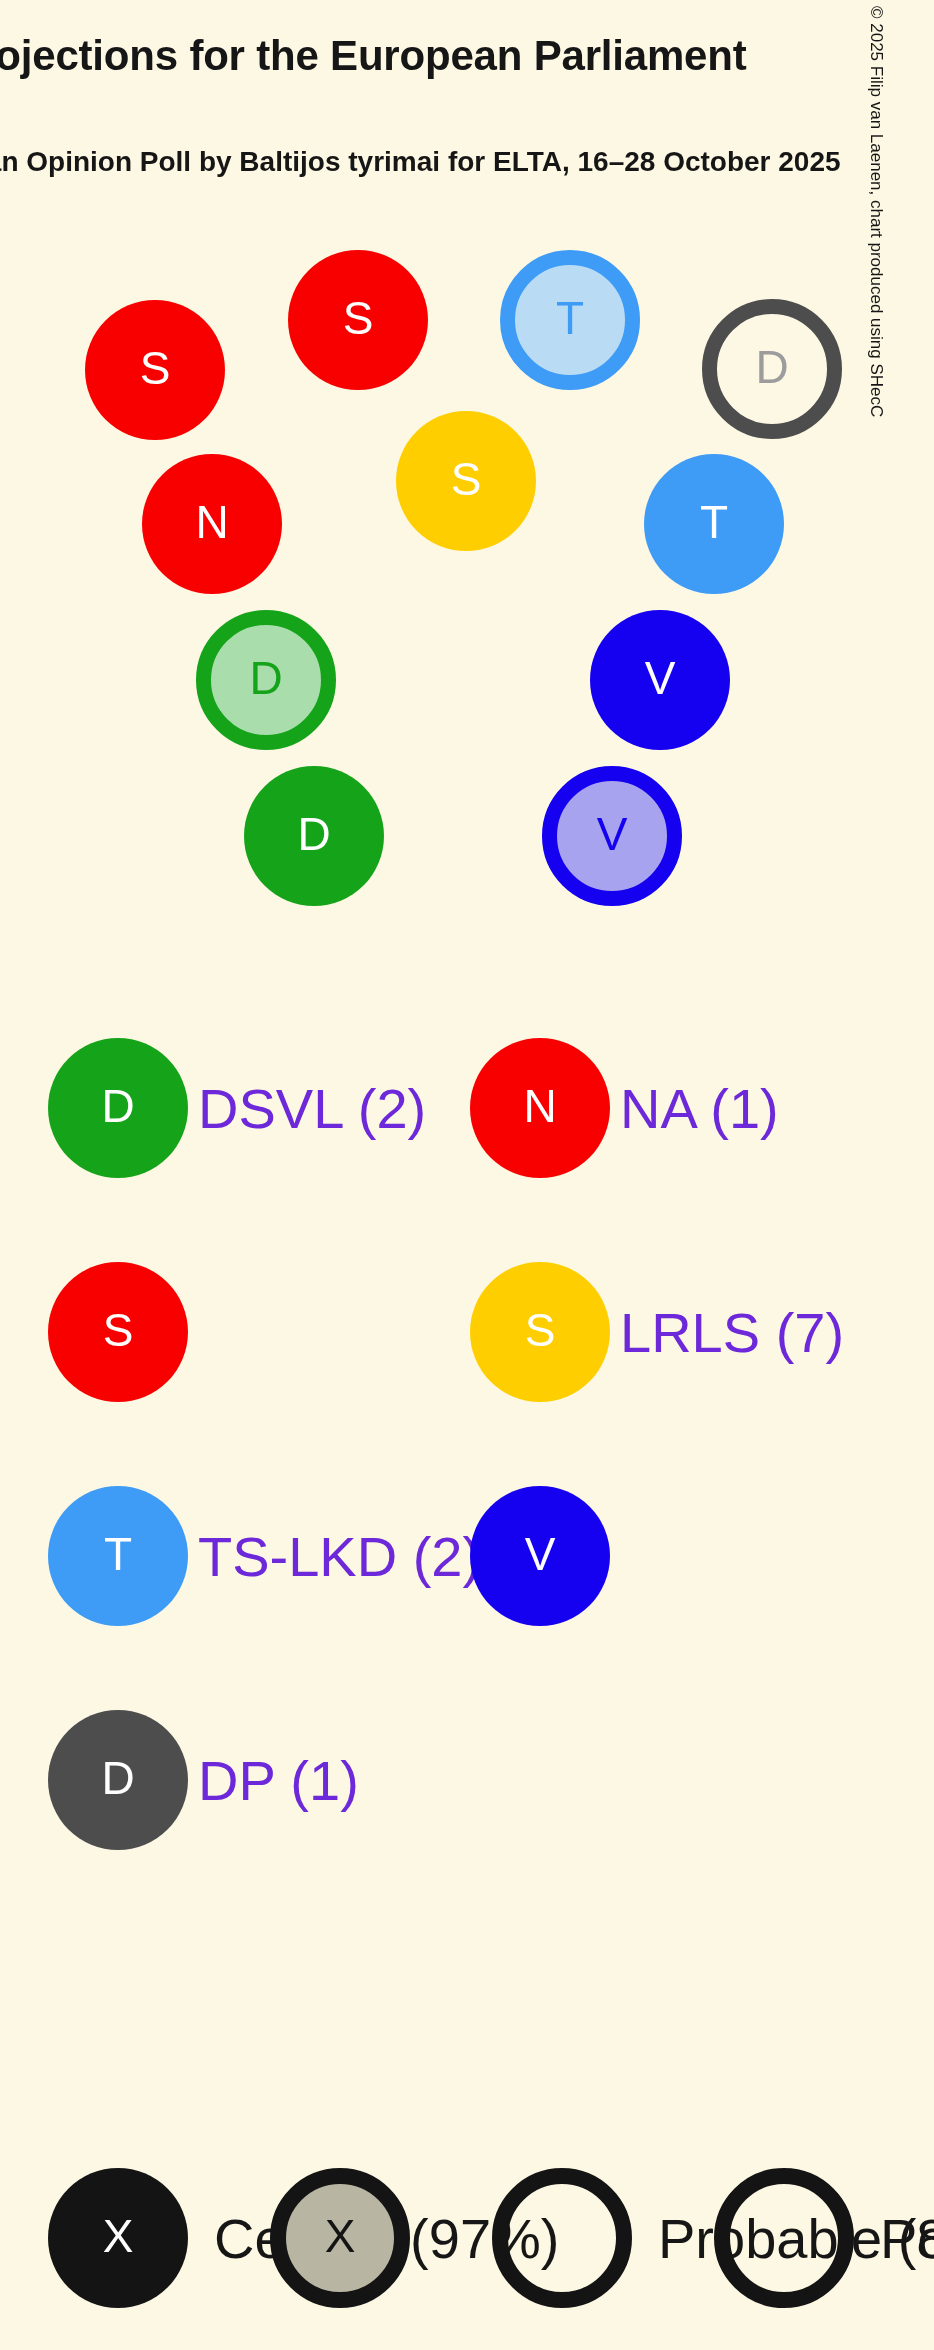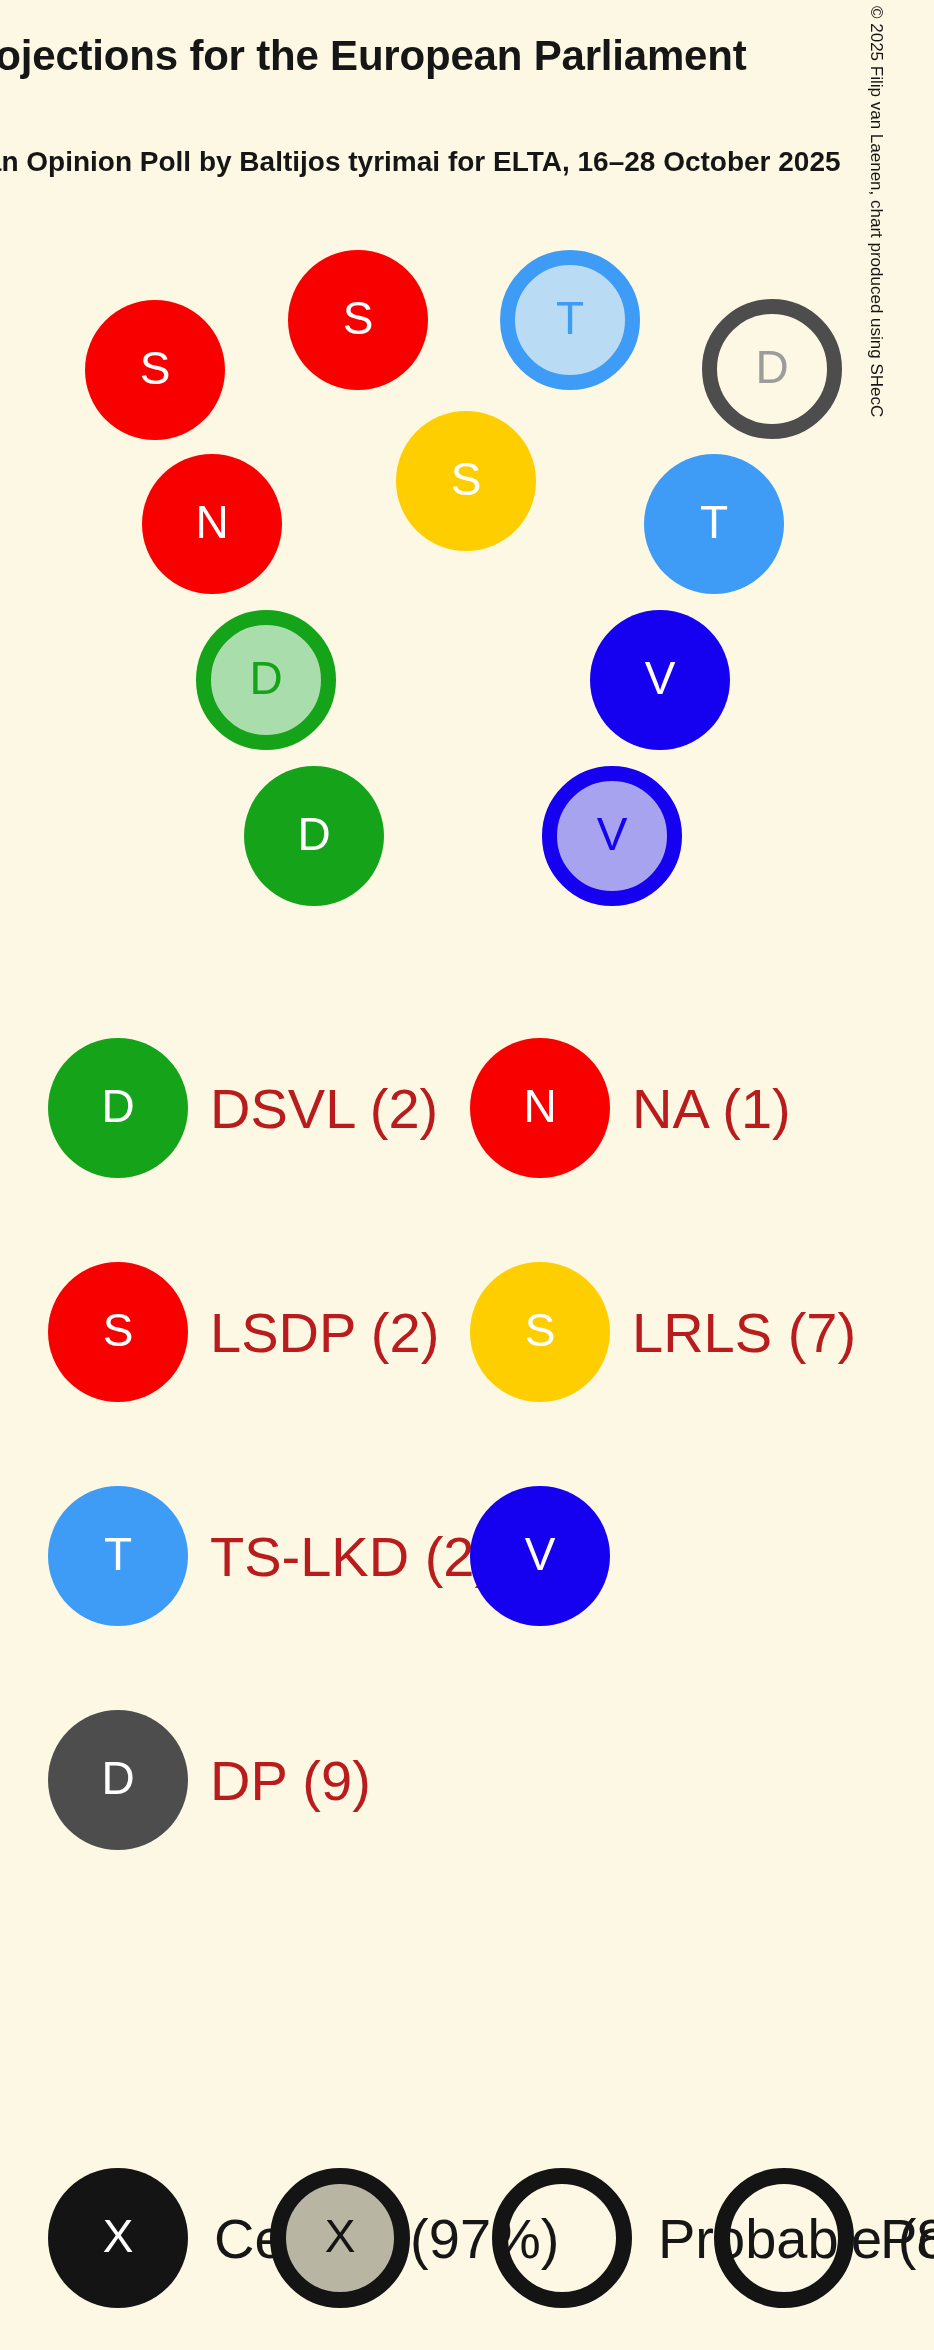--- a/index.html
+++ b/index.html
@@ -63,23 +63,23 @@
   .legend-dot{
     border-radius:50%;
     box-sizing:border-box;
     display:flex;align-items:center;justify-content:center;
     font-size:46px;line-height:1;
     flex:0 0 auto;
   }
   .legend-dot span{display:block;transform:translateY(-2px);}
   .legend-text{
     font-size:56px;
-    color:#b91c1c;
-    white-space:nowrap;
-    margin-left:22px;
+    color:#6d28d9;
+    white-space:nowrap;
+    margin-left:10px;
     font-weight:400;
     text-align:right;
   }
 
   
   .prob-entry{position:absolute;display:flex;align-items:center;}
   .prob-dot{
     border-radius:50%;
     box-sizing:border-box;
     display:flex;align-items:center;justify-content:center;
@@ -149,21 +149,20 @@
       <div class="legend-entry" style="left: 470px; top: 1038px;">
         <div class="legend-dot" style="width: 140px; height: 140px; background: rgb(249, 0, 0); border: none; color: rgb(255, 255, 255);">
           <span>N</span>
         </div>
         <div class="legend-text">NA (1)</div>
       </div>
       <div class="legend-entry" style="left: 48px; top: 1262px;">
         <div class="legend-dot" style="width: 140px; height: 140px; background: rgb(249, 0, 0); border: none; color: rgb(255, 255, 255);">
           <span>S</span>
         </div>
-        <div class="legend-text">LSDP (2)</div>
       </div>
       <div class="legend-entry" style="left: 470px; top: 1262px;">
         <div class="legend-dot" style="width: 140px; height: 140px; background: rgb(255, 206, 0); border: none; color: rgb(255, 255, 255);">
           <span>S</span>
         </div>
         <div class="legend-text">LRLS (7)</div>
       </div>
       <div class="legend-entry" style="left: 48px; top: 1486px;">
         <div class="legend-dot" style="width: 140px; height: 140px; background: rgb(62, 155, 246); border: none; color: rgb(255, 255, 255);">
           <span>T</span>
@@ -172,21 +171,21 @@
       </div>
       <div class="legend-entry" style="left: 470px; top: 1486px;">
         <div class="legend-dot" style="width: 140px; height: 140px; background: rgb(21, 0, 240); border: none; color: rgb(255, 255, 255);">
           <span>V</span>
         </div>
       </div>
       <div class="legend-entry" style="left: 48px; top: 1710px;">
         <div class="legend-dot" style="width: 140px; height: 140px; background: rgb(77, 77, 77); border: none; color: rgb(255, 255, 255);">
           <span>D</span>
         </div>
-        <div class="legend-text">DP (9)</div>
+        <div class="legend-text">DP (1)</div>
       </div>
     </div>
 
   <div id="prob-layer">
       <div class="prob-entry" style="left: 48px; top: 2168px;">
         <div class="prob-dot" style="width: 140px; height: 140px; background: rgb(20, 20, 20); border: none; color: rgb(255, 255, 255);">
           <span>X</span>
         </div>
         <div class="prob-text">Certain (97%)</div>
       </div>

